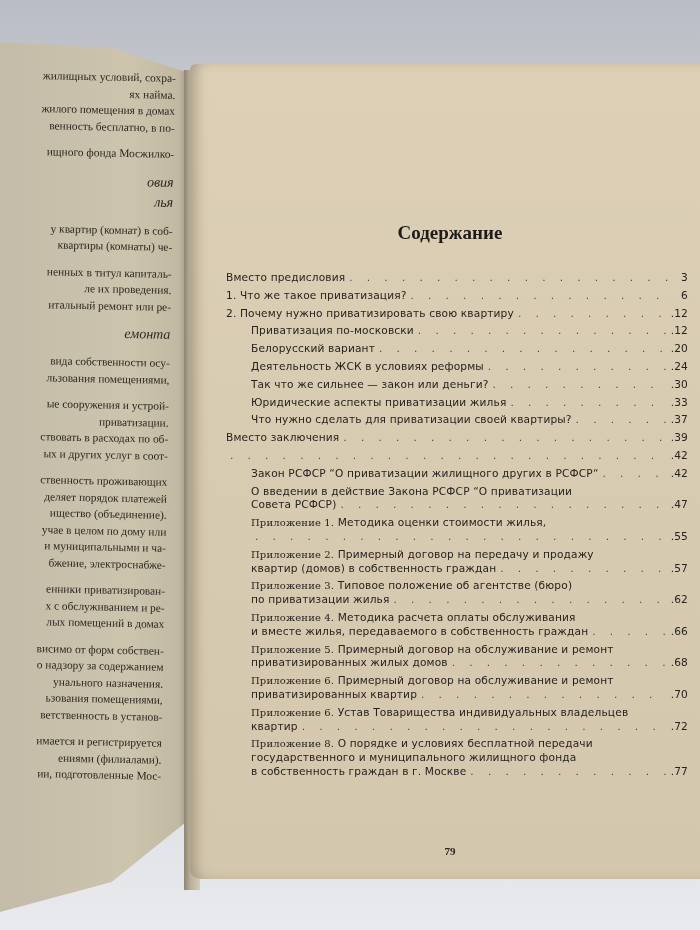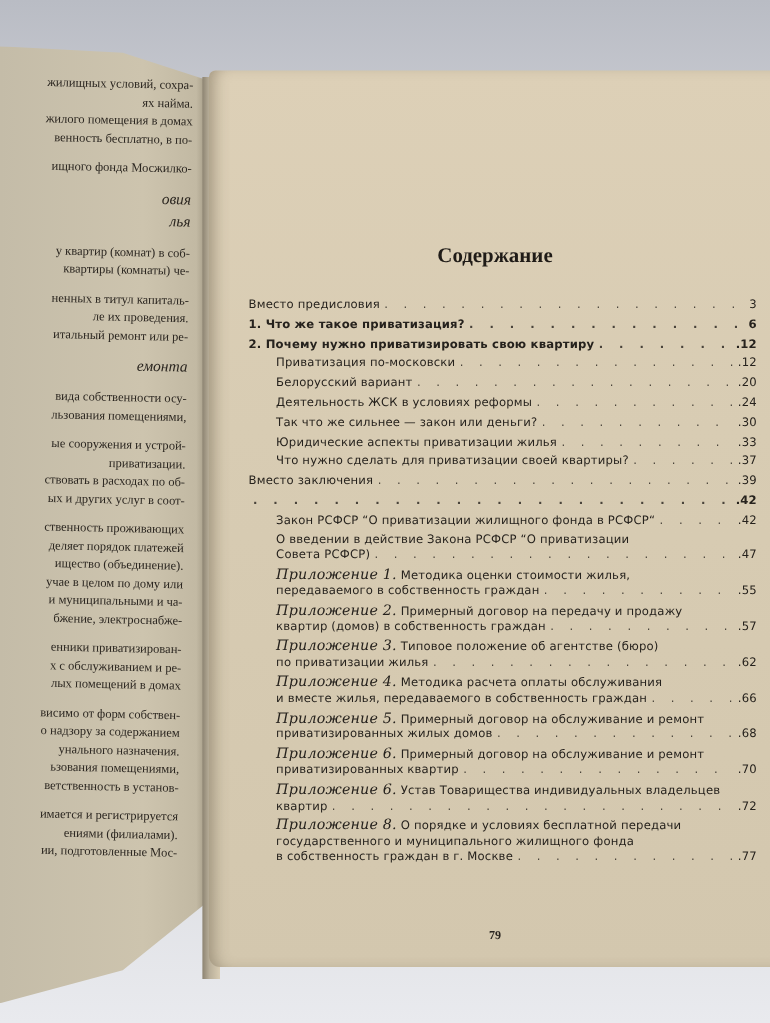--- a/index.html
+++ b/index.html
@@ -38,30 +38,30 @@
     font-family: "Liberation Serif", serif; font-weight: bold; font-size: 19px; color: #1f1b17;
     transform: translateX(-0px);
   }
   .toc {
     position: absolute; left: 36px; top: 207px; width: 462px;
     font-family: "DejaVu Sans", sans-serif; font-size: 10.6px; color: #26221d;
     letter-spacing: 0.15px;
   }
   .entry { position: relative; margin-bottom: 4px; line-height: 13.8px; }
   .entry.indent { padding-left: 25px; }
-  .entry.bold { font-weight: bold; }
+  .entry.bold { font-weight: normal; }
   .entry .row { display: flex; align-items: baseline; justify-content: center; }
   .entry .txt { white-space: nowrap; }
   .entry .dots {
     flex: 1; overflow: hidden; white-space: nowrap; margin: 0 4px;
     color: #4a443b; letter-spacing: 5.4px;
   }
   .entry .dots::before { content: ". . . . . . . . . . . . . . . . . . . . . . . . . . . . . . . . . . . . . . . . . . . . . . . . . . . . . . ."; }
   .entry .pg { white-space: nowrap; text-align: right; min-width: 14px; }
-  .entry .prefix { font-style: italic; font-family: "DejaVu Serif", serif; font-size: 13px; }
+  .entry .prefix { font-family: "DejaVu Serif", serif; font-size: 10px; }
   .pagenum {
     position: absolute; left: 0; width: 520px; top: 781px; text-align: center;
     font-family: "Liberation Serif", serif; font-weight: bold; font-size: 11px; color: #2b2620;
   }
 </style>
 </head>
 <body>
 
 <div class="left-page">
   <div class="left-text" id="left-text">
@@ -190,37 +190,36 @@
         </div>
       </div>
       <div class="entry bold">
         <div class="row">
           <span class="dots"></span>
           <span class="pg">.42</span>
         </div>
       </div>
       <div class="entry indent">
         <div class="row">
-          <span class="txt">Закон РСФСР “О приватизации жилищного фонда в РСФСР“</span>
+          <span class="txt">Закон РСФСР “О приватизации жилищного других в РСФСР“</span>
           <span class="dots"></span>
           <span class="pg">.42</span>
         </div>
       </div>
       <div class="entry indent">
         <div><span>О введении в действие Закона РСФСР “О приватизации</span></div>
         <div class="row">
           <span class="txt">Совета РСФСР)</span>
           <span class="dots"></span>
           <span class="pg">.47</span>
         </div>
       </div>
       <div class="entry indent">
         <div><span class="prefix">Приложение 1.</span><span> Методика оценки стоимости жилья,</span></div>
         <div class="row">
-          <span class="txt">передаваемого в собственность граждан</span>
           <span class="dots"></span>
           <span class="pg">.55</span>
         </div>
       </div>
       <div class="entry indent">
         <div><span class="prefix">Приложение 2.</span><span> Примерный договор на передачу и продажу</span></div>
         <div class="row">
           <span class="txt">квартир (домов) в собственность граждан</span>
           <span class="dots"></span>
           <span class="pg">.57</span>

